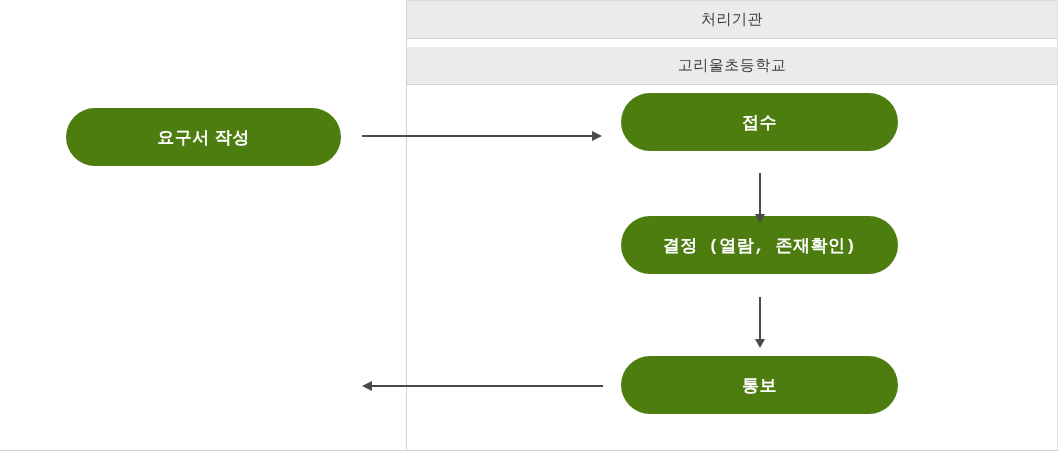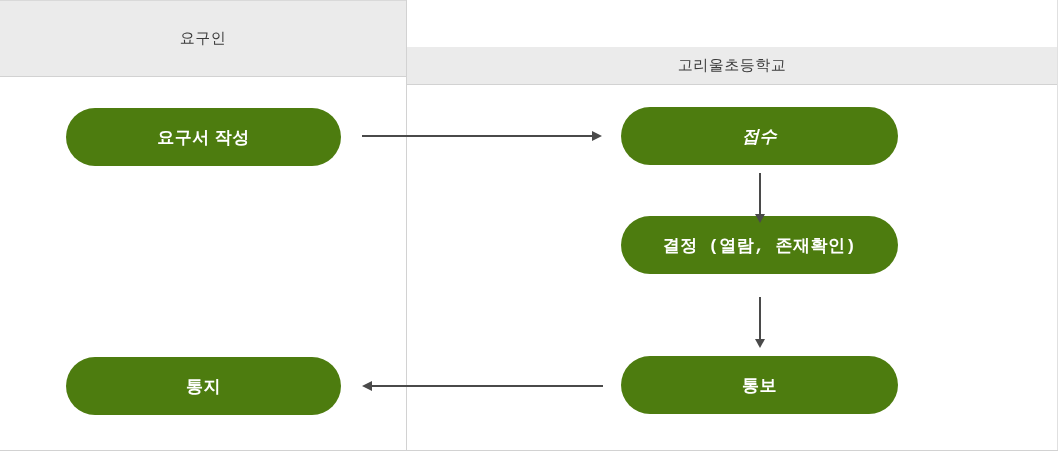--- a/index.html
+++ b/index.html
@@ -66,21 +66,21 @@
     background: #4d7c0f;
     color: #ffffff;
     font-weight: bold;
     font-size: 17px;
     display: flex;
     align-items: center;
     justify-content: center;
     letter-spacing: 0.5px;
   }
   #node-request-form { left: 66px;  top: 108px; width: 275px; }
-  #node-reception    { left: 621px; top: 107px; width: 277px; font-style: italic; }
+  #node-reception    { left: 621px; top: 93px; width: 277px; }
   #node-decision     { left: 621px; top: 216px; width: 277px; font-family: Liberation Mono, monospace; }
   #node-notification { left: 621px; top: 356px; width: 277px; }
   #node-notice       { left: 66px;  top: 357px; width: 275px; }
   
   .h-line { position: absolute; height: 2px; background: #4a4a4a; }
   .v-line { position: absolute; width: 2px;  background: #4a4a4a; }
   .head   { position: absolute; width: 0; height: 0; }
   .head-right {
     border-left: 10px solid #4a4a4a;
     border-top: 5px solid transparent;
@@ -95,32 +95,31 @@
     border-top: 9px solid #4a4a4a;
     border-left: 5px solid transparent;
     border-right: 5px solid transparent;
   }
 </style>
 </head>
 <body>
 
 <div class="frame">
 
-  <div class="hdr-cell" id="hdr-left">요구인</div>
+  <div class="hdr-cell" id="hdr-right-top">처리기관</div>
   <div class="hdr-cell" id="hdr-right-bottom">고리울초등학교</div>
 
   <div class="v-divider"></div>
   <div class="right-border"></div>
   <div class="bottom-border"></div>
 
   <div class="pill" id="node-request-form">요구서 작성</div>
   <div class="pill" id="node-reception">접수</div>
   <div class="pill" id="node-decision">결정 (열람, 존재확인)</div>
   <div class="pill" id="node-notification">통보</div>
-  <div class="pill" id="node-notice">통지</div>
 
   <div>
     <div class="h-line" style="left:362px; top:135px; width:230px;"></div>
     <div class="head head-right" style="left:592px; top:131px;"></div>
   </div>
 
   <div>
     <div class="v-line" style="left:759px; top:173px; height:41px;"></div>
     <div class="head head-down" style="left:755px; top:214px;"></div>
   </div>

